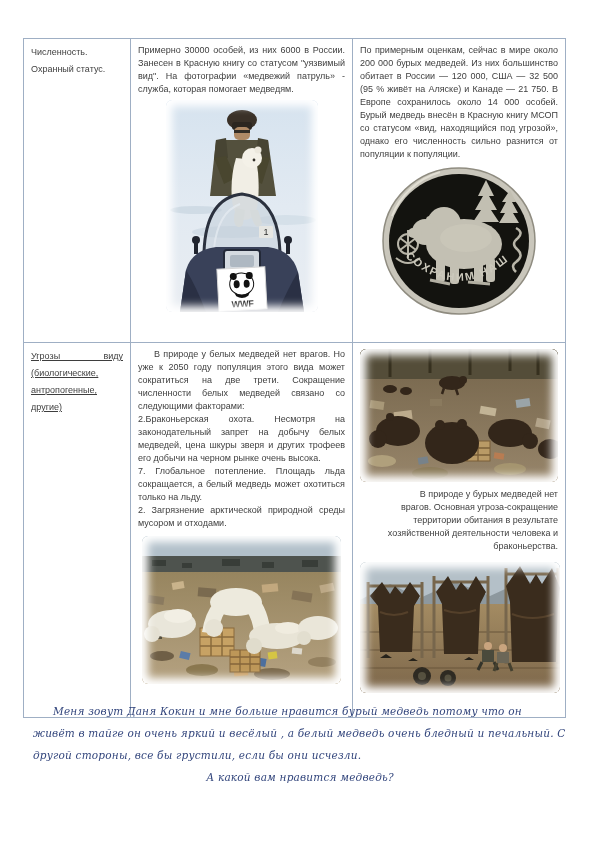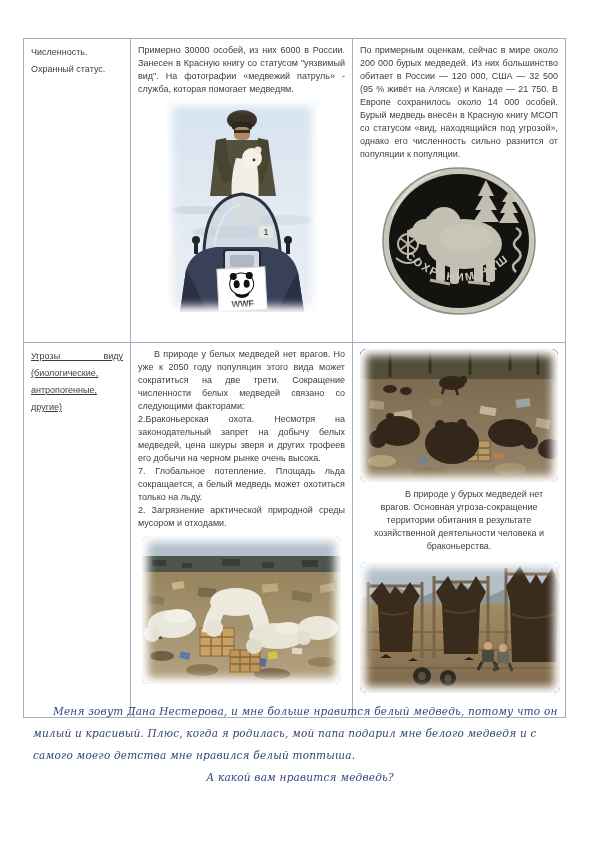--- a/index.html
+++ b/index.html
@@ -14,21 +14,21 @@
   .doc-table td{
     border:1px solid #9fafc4;vertical-align:top;padding:5px 7px;
     font-size:9px;line-height:13px;color:#3e3e3e;
   }
   td.col-label{width:92px;line-height:17px;text-align:left;}
   td.col-polar{width:207px;}
   td.col-brown{width:198px;}
   .r1-polar{line-height:17px;text-align:justify;}
   .r1-brown{line-height:11.5px;text-align:justify;}
   .r2-polar{line-height:11.4px;text-align:justify;font-size:9.5px;margin-left:28px;}
-  .r2-brown{line-height:11.8px;text-align:center;}
+  .r2-brown{line-height:11.8px;text-align:right;}
   .row1 td{height:293px;}
   .row2 td{height:364px;}
   .indent1{text-indent:16px;margin:0;}
   .noindent{margin:0;}
   .indent2{text-indent:30px;margin:0;}
   .photo{
     position:relative;border-radius:6px;overflow:hidden;display:block;
   }
   .photo::after{
     content:'';position:absolute;inset:0;border-radius:6px;
@@ -354,17 +354,17 @@
               <path d="M20,96 l6,-4 6,4 z M104,98 l5,-3 5,3 z M48,99 l5,-3 5,3 z" fill="#26221a"></path>
             </g>
           </svg>
         </span>
       </td>
     </tr>
   </tbody>
     </table>
 
   <div class="handwriting">
-    <p>Меня зовут Дана Нестерова,  и мне больше нравится белый медведь, потому что он милый и красивый. Плюс,  когда я родилась, мой папа подарил мне белого медведя и с самого моего детства мне нравился белый топтыша.</p>
+    <p>Меня зовут Даня Кокин и мне больше нравится  бурый медведь потому что он живёт в тайге он очень яркий и весёлый , а белый медведь  очень бледный и печальный. С другой стороны, все бы грустили,  если бы они исчезли.</p>
     <p class="question">А какой вам нравится медведь?</p>
   </div>
 
 </div>
 
 </body></html>

